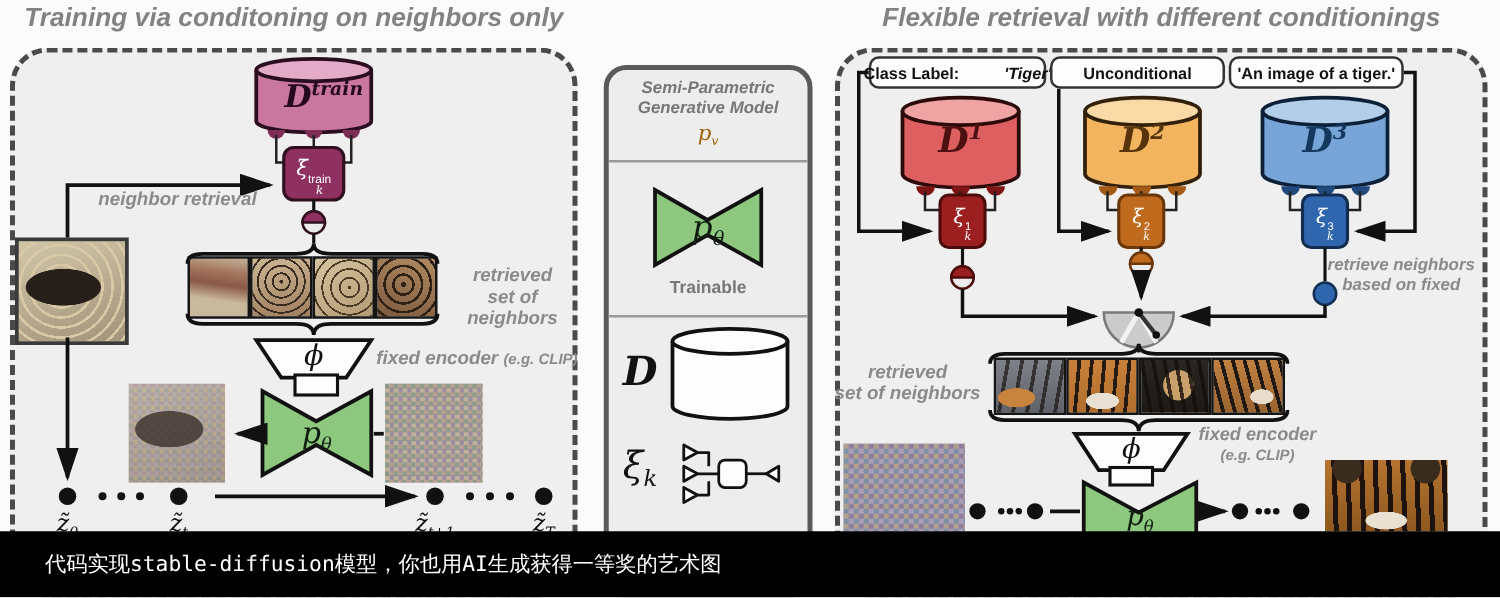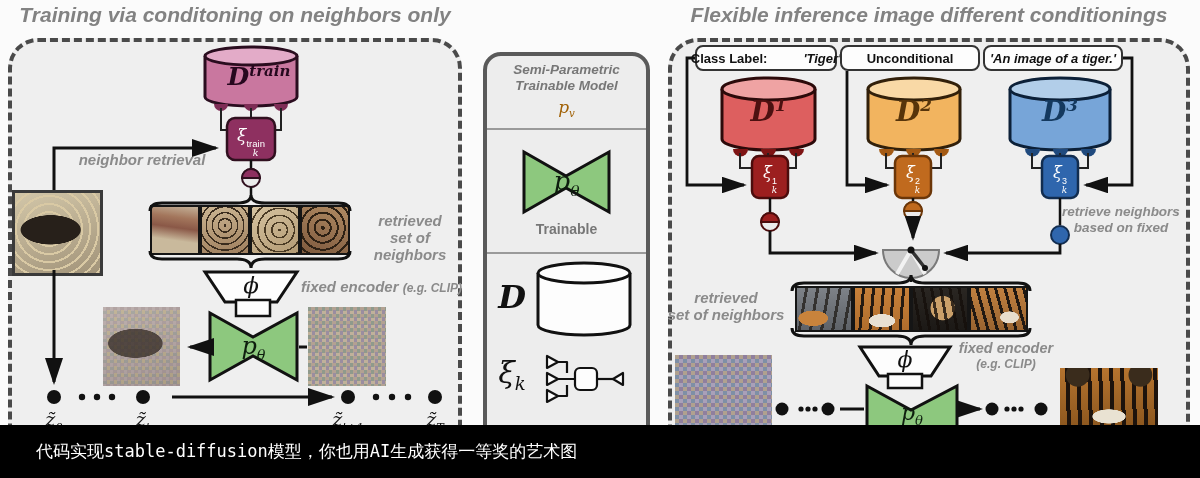--- a/index.html
+++ b/index.html
@@ -85,21 +85,21 @@
 
 <div class="scene">
 
   <div class="panel panel-left"></div>
   <div class="panel panel-right"></div>
   <div class="midbox"></div>
   <div class="mid-div" style="top:128px;"></div>
   <div class="mid-div" style="top:252px;"></div>
 
   <div class="title" style="left:8px;width:454px;">Training via conditoning on neighbors only</div>
-  <div class="title" style="left:668px;width:522px;">Flexible inference image different conditionings</div>
+  <div class="title" style="left:668px;width:522px;">Flexible retrieval with different conditionings</div>
 
   <div class="img lizard-q" style="left:12px;top:190px;width:85px;height:80px;border:3px solid #3a3a3a;"></div>
   <div class="img" style="left:150px;top:205px;width:200px;height:50px;display:flex;">
     <div class="tile liz1" style="width:50px;"></div>
     <div class="tile liz2" style="width:50px;"></div>
     <div class="tile liz3" style="width:50px;"></div>
     <div class="tile liz4" style="width:50px;"></div>
   </div>
   <div class="img lizard-soft" style="left:103px;top:307px;width:77px;height:79px;"></div>
   <div class="img noise-l" style="left:308px;top:307px;width:78px;height:79px;"></div>
@@ -290,42 +290,42 @@
   </div>
   <div class="lbl" style="left:322px;top:408px;width:52px;text-align:center;font-size:19px;color:#111;">
     <span class="math">z̃</span><sub class="mm math">t+1</sub>
   </div>
   <div class="lbl" style="left:415px;top:408px;width:40px;text-align:center;font-size:19px;color:#111;">
     <span class="math">z̃</span><sub class="mm math">T</sub>
   </div>
 
   <div class="lbl" style="left:487px;top:62px;width:159px;text-align:center;font-size:13.5px;font-weight:bold;font-style:italic;color:#777;line-height:16px;">
     <span style="display:block">Semi-Parametric</span>
-    <span style="display:block">Trainable Model</span>
+    <span style="display:block">Generative Model</span>
   </div>
   <div class="lbl" style="left:487px;top:97px;width:159px;text-align:center;font-size:17px;color:#a16207;">
     <span class="math">p</span><sub class="mm math">v</sub>
   </div>
   <div class="lbl" style="left:524px;top:166px;width:85px;text-align:center;font-size:26px;color:#0e1e0e;">
     <span class="math">p</span><sub class="mm math">θ</sub>
   </div>
   <div class="lbl" style="left:487px;top:221px;width:159px;text-align:center;font-size:14px;font-weight:bold;color:#777;">Trainable</div>
   <div class="lbl math" style="left:492px;top:278px;width:40px;text-align:center;font-size:32px;font-weight:bold;color:#111;">D</div>
   <div class="lbl" style="left:487px;top:355px;width:50px;text-align:center;font-size:30px;color:#111;">
     <span class="math">ξ</span><sub class="mm math">k</sub>
   </div>
 
   <div class="condbox" style="left:695px;width:142px;">
     <span>Class Label: </span>
       <span style="font-style:italic">'Tiger'</span>
   </div>
   <div class="condbox" style="left:840px;width:140px;">
     <span>Unconditional</span>
   </div>
-  <div class="condbox" style="left:983px;width:140px;font-style:italic;">
+  <div class="condbox" style="left:983px;width:140px;">
     <span>'An image of a tiger.'</span>
   </div>
 
   <div class="lbl" style="left:722px;top:95px;width:93px;text-align:center;font-size:28px;font-weight:bold;color:#4c1010;">
     <span class="math">D</span><sup class="mm math">1</sup>
   </div>
   <div class="lbl" style="left:868px;top:95px;width:92px;text-align:center;font-size:28px;font-weight:bold;color:#57340a;">
     <span class="math">D</span><sup class="mm math">2</sup>
   </div>
   <div class="lbl" style="left:1010px;top:95px;width:100px;text-align:center;font-size:28px;font-weight:bold;color:#14395f;">

